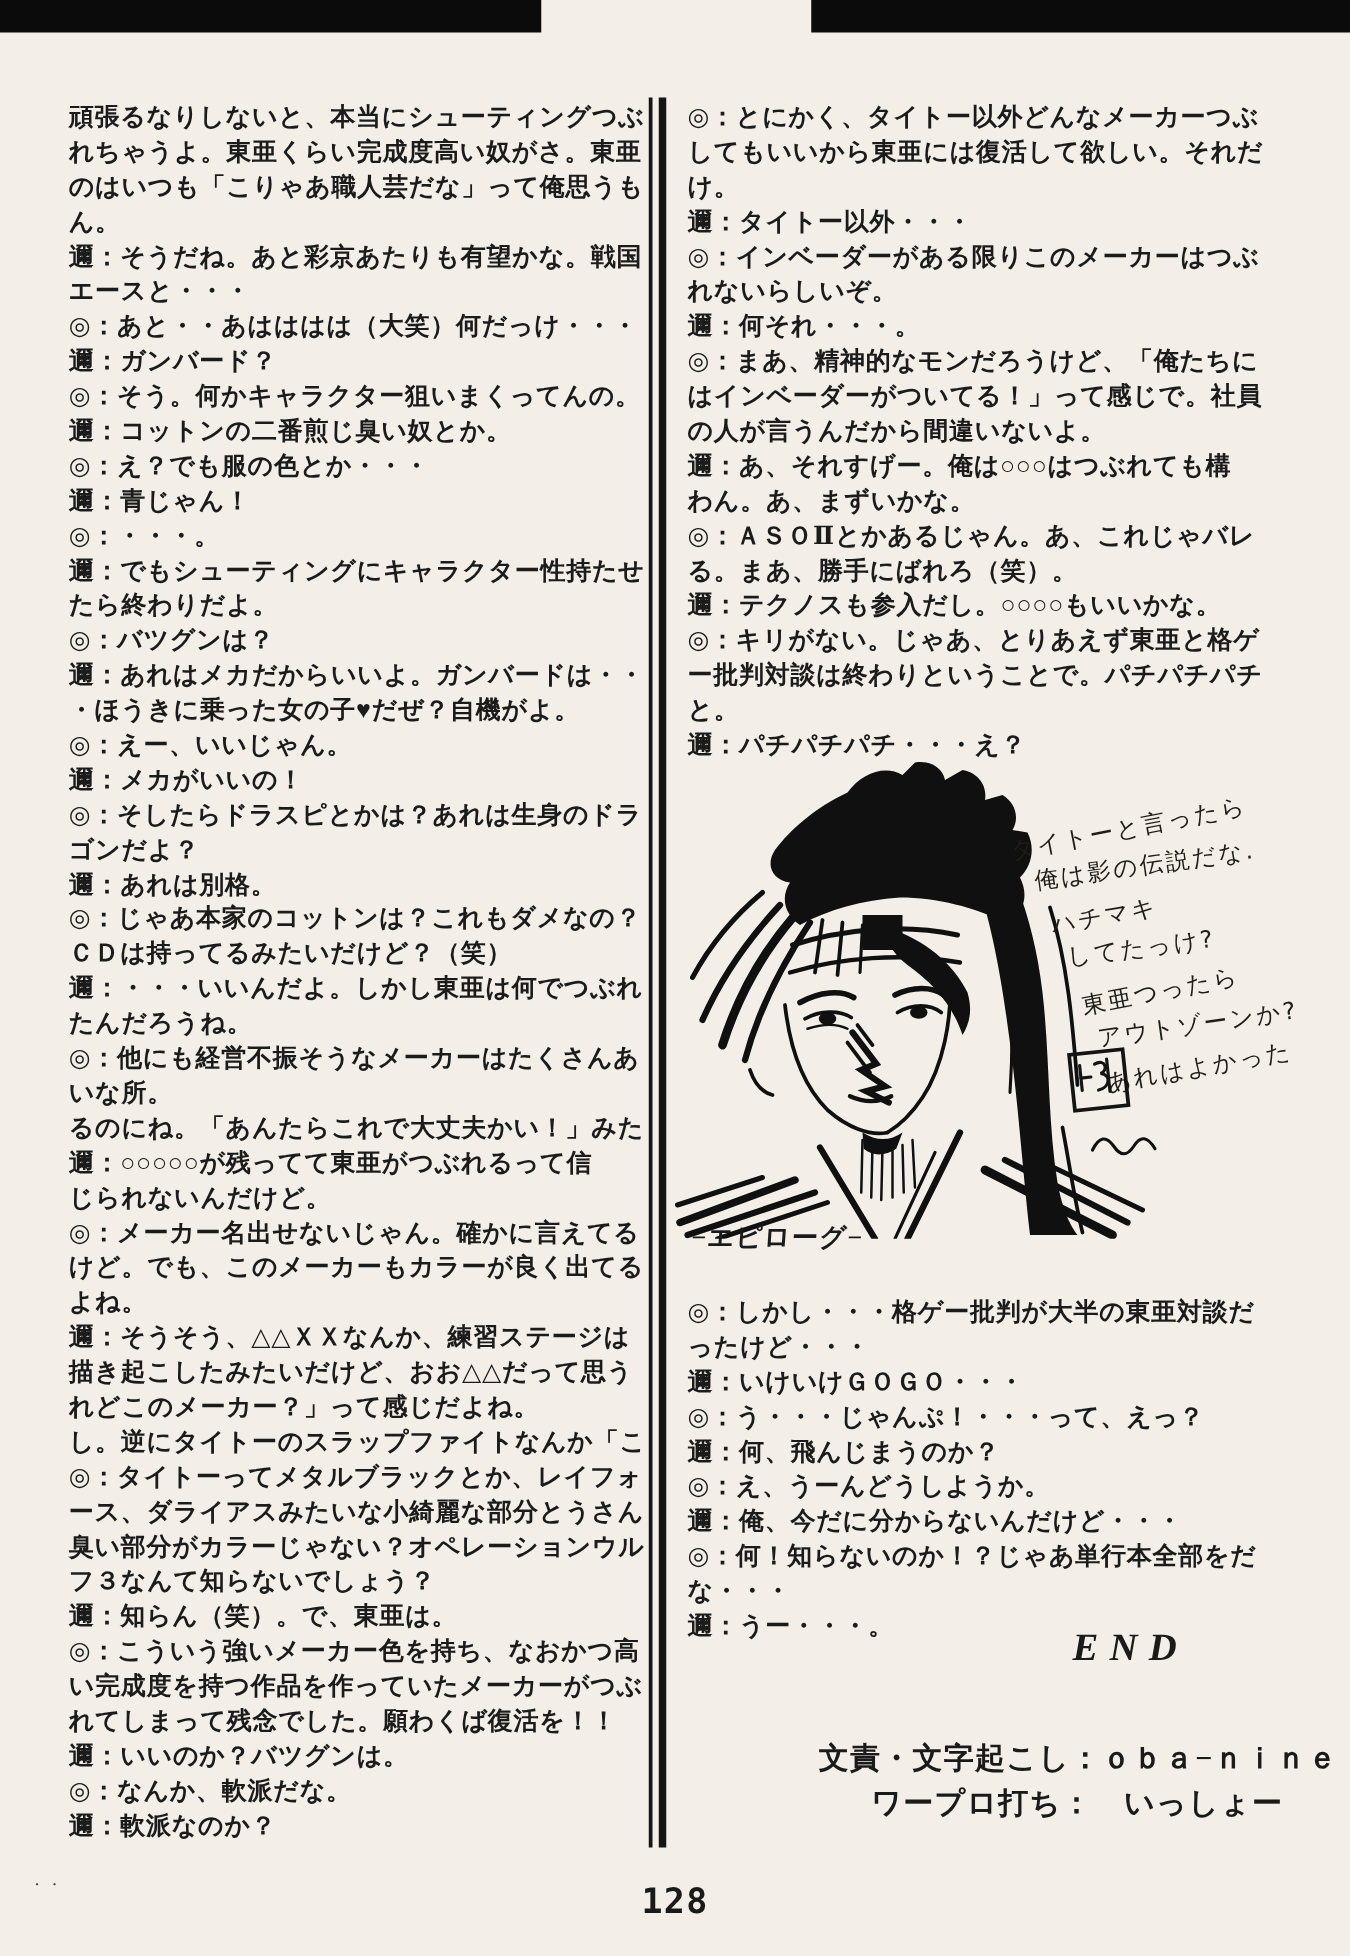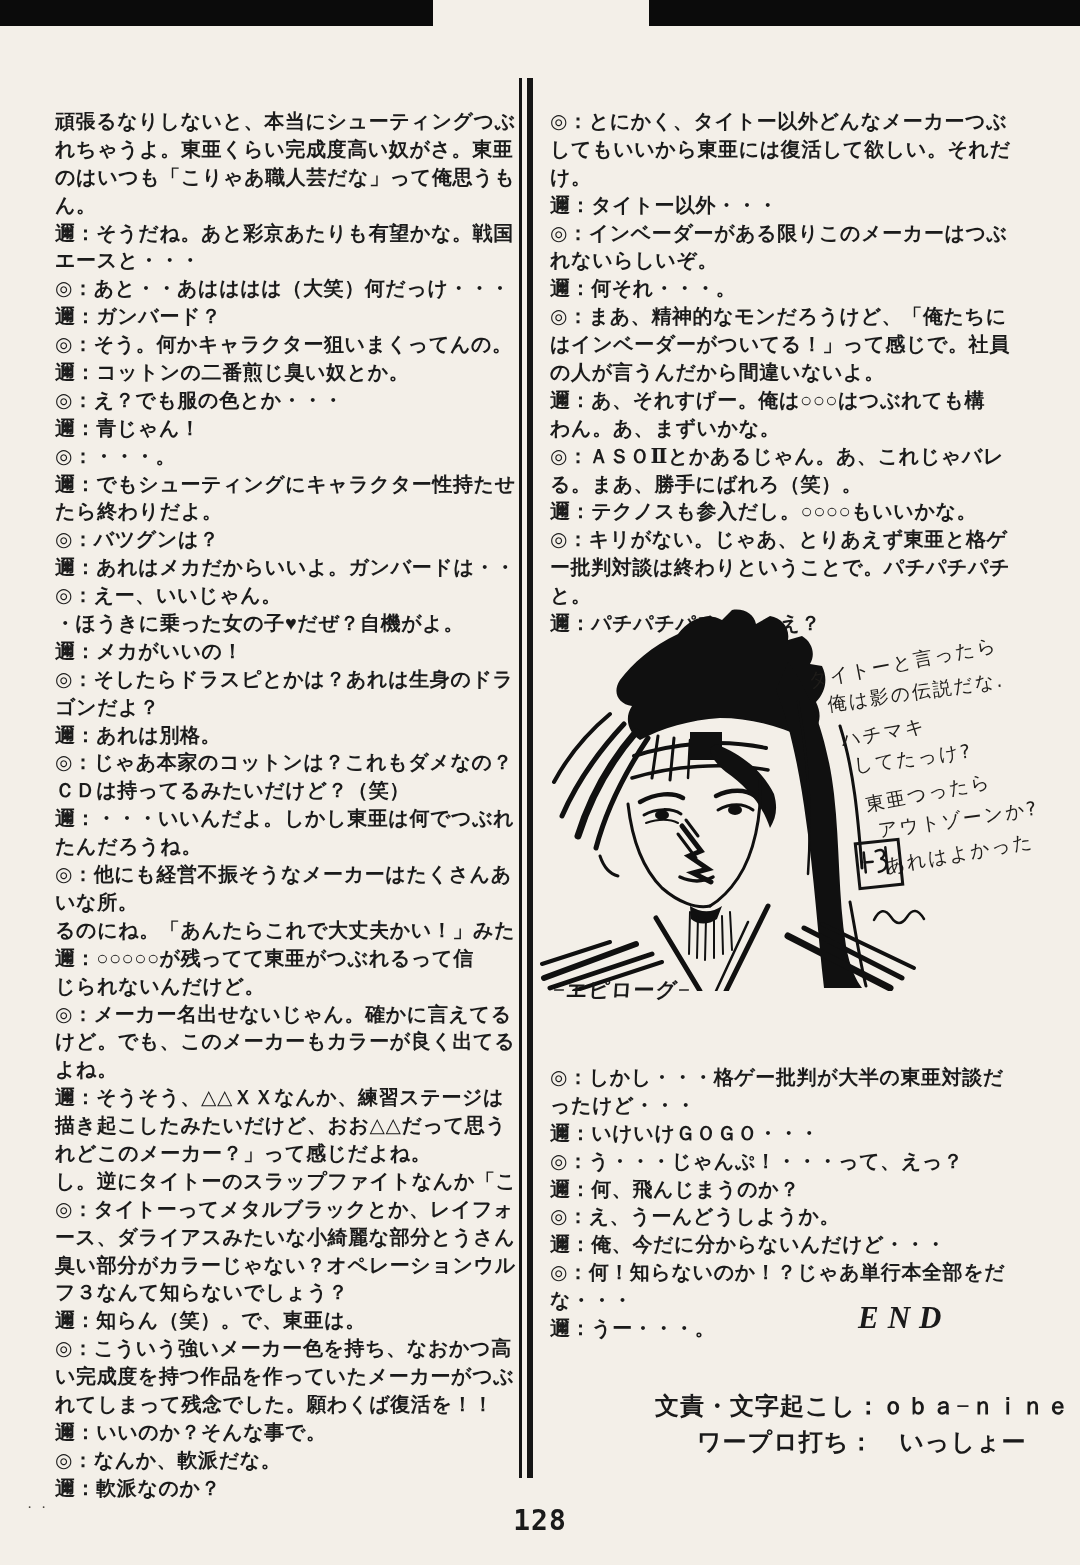--- a/index.html
+++ b/index.html
@@ -7,21 +7,21 @@
     position:relative;width:1080px;height:1565px;margin:0 auto;
     background:#f3efe8;overflow:hidden;
     font-family:"Liberation Serif","DejaVu Serif",serif;color:#1a1a1a;
   }
   .topbar{position:absolute;top:0;height:26px;background:#0b0b0b;}
   .topbar.left{left:0;width:433px;}
   .topbar.right{left:649px;width:431px;}
   .divider{position:absolute;top:78px;height:1400px;background:#151515;}
   .divider.thin{left:519px;width:3px;}
   .divider.thick{left:527px;width:6px;}
-  .col{position:absolute;margin-top:28px;}
+  .col{position:absolute;}
   .line{
     display:block;height:27.9px;font-size:20px;font-weight:700;
     letter-spacing:0.6px;white-space:pre;color:#1b1b1b;
   }
   .left-col{left:55px;top:80px;width:465px;}
   .right-col-top{left:550px;top:80px;width:475px;}
   .right-col-epi{left:550px;top:1036px;width:475px;}
   .caption{
     position:absolute;left:553px;top:976px;font-size:21px;font-weight:700;
     letter-spacing:1px;white-space:pre;transform:skewX(-4deg);
@@ -84,22 +84,22 @@
       <span class="line">邇：ガンバード？</span>
       <span class="line">◎：そう。何かキャラクター狙いまくってんの。</span>
       <span class="line">邇：コットンの二番煎じ臭い奴とか。</span>
       <span class="line">◎：え？でも服の色とか・・・</span>
       <span class="line">邇：青じゃん！</span>
       <span class="line">◎：・・・。</span>
       <span class="line">邇：でもシューティングにキャラクター性持たせ</span>
       <span class="line">たら終わりだよ。</span>
       <span class="line">◎：バツグンは？</span>
       <span class="line">邇：あれはメカだからいいよ。ガンバードは・・</span>
+      <span class="line">・ほうきに乗った女の子♥だぜ？自機がよ。</span>
       <span class="line">◎：えー、いいじゃん。</span>
-      <span class="line">・ほうきに乗った女の子♥だぜ？自機がよ。</span>
       <span class="line">邇：メカがいいの！</span>
       <span class="line">◎：そしたらドラスピとかは？あれは生身のドラ</span>
       <span class="line">ゴンだよ？</span>
       <span class="line">邇：あれは別格。</span>
       <span class="line">◎：じゃあ本家のコットンは？これもダメなの？</span>
       <span class="line">ＣＤは持ってるみたいだけど？（笑）</span>
       <span class="line">邇：・・・いいんだよ。しかし東亜は何でつぶれ</span>
       <span class="line">たんだろうね。</span>
       <span class="line">◎：他にも経営不振そうなメーカーはたくさんあ</span>
       <span class="line">いな所。</span>
@@ -114,21 +114,21 @@
       <span class="line">れどこのメーカー？」って感じだよね。</span>
       <span class="line">し。逆にタイトーのスラップファイトなんか「こ</span>
       <span class="line">◎：タイトーってメタルブラックとか、レイフォ</span>
       <span class="line">ース、ダライアスみたいな小綺麗な部分とうさん</span>
       <span class="line">臭い部分がカラーじゃない？オペレーションウル</span>
       <span class="line">フ３なんて知らないでしょう？</span>
       <span class="line">邇：知らん（笑）。で、東亜は。</span>
       <span class="line">◎：こういう強いメーカー色を持ち、なおかつ高</span>
       <span class="line">い完成度を持つ作品を作っていたメーカーがつぶ</span>
       <span class="line">れてしまって残念でした。願わくば復活を！！</span>
-      <span class="line">邇：いいのか？そんな事で。</span>
+      <span class="line">邇：いいのか？バツグンは。</span>
       <span class="line">◎：なんか、軟派だな。</span>
       <span class="line">邇：軟派なのか？</span>
     </div>
 
   <div class="col right-col-top">
 
   <span class="line">◎：とにかく、タイトー以外どんなメーカーつぶ</span>
       <span class="line">してもいいから東亜には復活して欲しい。それだ</span>
       <span class="line">け。</span>
       <span class="line">邇：タイトー以外・・・</span>

